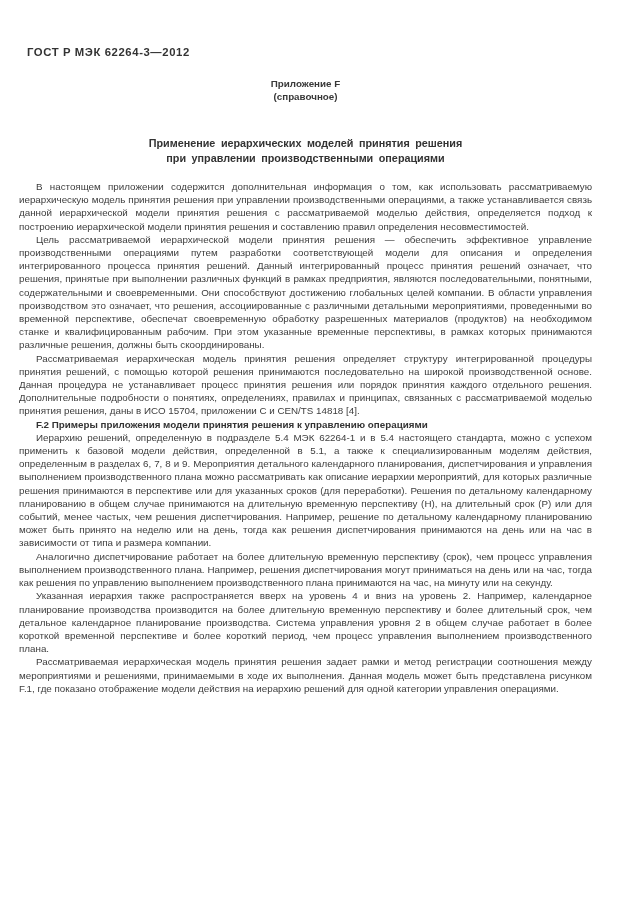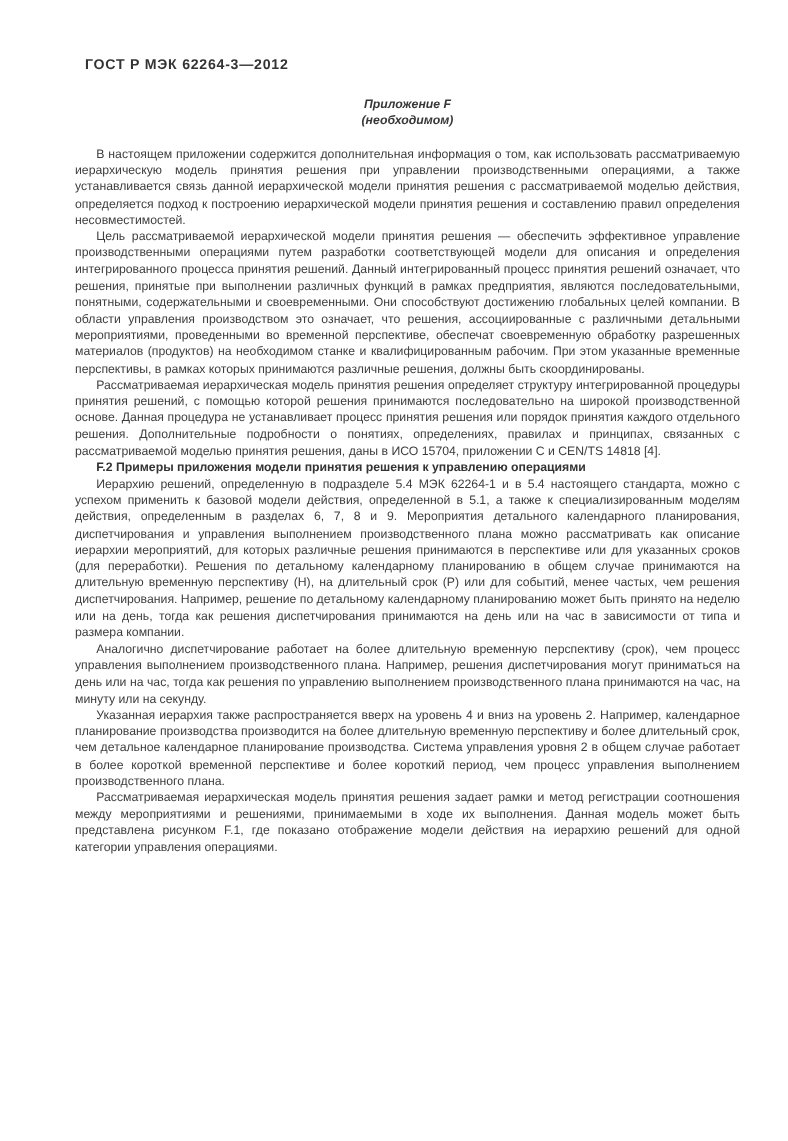--- a/index.html
+++ b/index.html
@@ -8,38 +8,37 @@
     background: #ffffff;
   }
   .page {
     position: relative;
     width: 630px;
     height: 796px;
     box-sizing: border-box;
     background: #ffffff;
     font-family: "Liberation Sans", sans-serif;
     color: #3d3d3d;
-    padding: 46px 38px 0 60px;
+    padding: 46px 38px 0 19px;
     overflow: hidden;
   }
   .doc-header {
     font-size: 11.3px;
     font-weight: 700;
     letter-spacing: 0.6px;
     color: #333333;
     padding-left: 8px;
   }
   .annex-block {
     margin-top: 19px;
     text-align: center;
     font-size: 9.8px;
     font-weight: 700;
     line-height: 13px;
     color: #383838;
-    font-style: italic;
   }
   .doc-title {
     margin-top: 33px;
     text-align: center;
     font-size: 10.8px;
     font-weight: 700;
     line-height: 15px;
     word-spacing: 2.5px;
     color: #333333;
   }
@@ -69,23 +68,27 @@
 </style>
 </head>
 <body>
 
 <div class="page">
 
   <div class="doc-header">ГОСТ Р МЭК 62264-3—2012</div>
 
   <div class="annex-block">
     <div>Приложение F</div>
-    <div>(необходимом)</div>
+    <div>(справочное)</div>
   </div>
 
+  <div class="doc-title">
+    <div>Применение иерархических моделей принятия решения</div>
+    <div>при управлении производственными операциями</div>
+  </div>
 
   <div class="doc-body">
 
 
     <p class="para">В настоящем приложении содержится дополнительная информация о том, как использовать рассматриваемую иерархическую модель принятия решения при управлении производственными операциями, а также устанавливается связь данной иерархической модели принятия решения с рассматриваемой моделью действия, определяется подход к построению иерархической модели принятия решения и составлению правил определения несовместимостей.</p>
 
     <p class="para">Цель рассматриваемой иерархической модели принятия решения — обеспечить эффективное управление производственными операциями путем разработки соответствующей модели для описания и определения интегрированного процесса принятия решений. Данный интегрированный процесс принятия решений означает, что решения, принятые при выполнении различных функций в рамках предприятия, являются последовательными, понятными, содержательными и своевременными. Они способствуют достижению глобальных целей компании. В области управления производством это означает, что решения, ассоциированные с различными детальными мероприятиями, проведенными во временной перспективе, обеспечат своевременную обработку разрешенных материалов (продуктов) на необходимом станке и квалифицированным рабочим. При этом указанные временные перспективы, в рамках которых принимаются различные решения, должны быть скоординированы.</p>
 
     <p class="para">Рассматриваемая иерархическая модель принятия решения определяет структуру интегрированной процедуры принятия решений, с помощью которой решения принимаются последовательно на широкой производственной основе. Данная процедура не устанавливает процесс принятия решения или порядок принятия каждого отдельного решения. Дополнительные подробности о понятиях, определениях, правилах и принципах, связанных с рассматриваемой моделью принятия решения, даны в ИСО 15704, приложении С и CEN/TS 14818 [4].</p>
 

